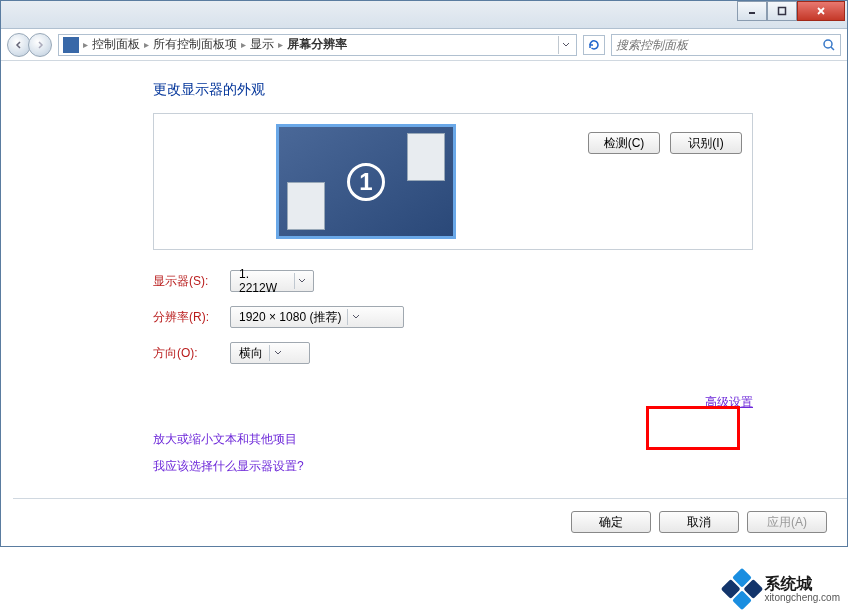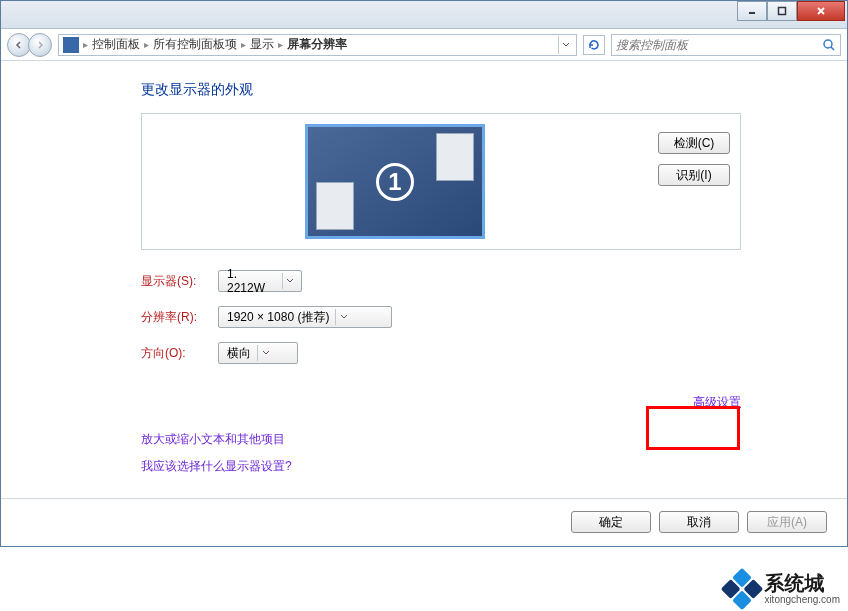--- a/index.html
+++ b/index.html
@@ -22,53 +22,53 @@
 .bc-sep { color: #888; font-size: 10px; }
 .bc-item { cursor: pointer; }
 .bc-bold { font-weight: bold; }
 .bc-tail { margin-left: auto; display: flex; align-items: center; gap: 4px; }
 .bc-drop { width: 14px; height: 18px; border-left: 1px solid #c0c8d0; display: flex; align-items: center; justify-content: center; cursor: pointer; }
 .bc-refresh { width: 22px; height: 20px; border: 1px solid #b0c0d0; display: flex; align-items: center; justify-content: center; cursor: pointer; }
 .search { width: 230px; height: 22px; border: 1px solid #b0c0d0; background: #fff; display: flex; align-items: center; padding: 0 4px; }
 .search input { border: none; outline: none; flex: 1; font-size: 12px; color: #c2410c; font-style: italic; background: transparent; }
 .search-icon { width: 14px; height: 14px; cursor: pointer; }
 
-.content { padding: 20px 0 0 0; overflow: auto; height: calc(100% - 60px); }
+.content { padding: 20px 0 0 12px; overflow: auto; height: calc(100% - 60px); }
 .section { width: 600px; margin-left: 140px; }
 .heading { color: #003399; font-size: 14px; margin-bottom: 14px; }
 
 .preview-box { border: 1px solid #c8d0d8; padding: 10px; display: flex; align-items: flex-start; gap: 20px; margin-bottom: 20px; }
 .monitor-preview { flex: 1; display: flex; justify-content: center; }
 .monitor { width: 180px; height: 115px; border: 3px solid #6aa8e8; background: linear-gradient(145deg,#4a6898,#2a4878); position: relative; cursor: pointer; }
 .monitor-thumb { position: absolute; width: 38px; height: 48px; background: #e8ecf0; border: 1px solid #98a8b8; }
 .monitor-thumb.t1 { right: 8px; top: 6px; }
 .monitor-thumb.t2 { left: 8px; bottom: 6px; }
 .monitor-num { position: absolute; top: 50%; left: 50%; transform: translate(-50%,-50%); width: 38px; height: 38px; border: 3px solid #fff; border-radius: 50%; color: #fff; font-size: 24px; font-weight: bold; display: flex; align-items: center; justify-content: center; }
-.preview-buttons { display: flex; flex-direction: column; gap: 10px; padding-top: 8px; }
+.preview-buttons { display: flex; gap: 10px; padding-top: 8px; }
 .btn { min-width: 72px; height: 22px; border: 1px solid #888; background: linear-gradient(#fdfdfd,#e8e8e8); border-radius: 3px; cursor: pointer; font-size: 12px; font-family: inherit; padding: 0 10px; }
 .btn.disabled { color: #999; cursor: default; }
 
 .form-row { display: flex; align-items: center; margin-bottom: 14px; gap: 12px; }
 .form-label { width: 65px; color: #b91c1c; }
 .select { height: 22px; border: 1px solid #a0a8b0; background: linear-gradient(#fdfdfd,#ececec); border-radius: 2px; display: flex; align-items: center; padding: 0 4px 0 8px; cursor: pointer; font-size: 12px; gap: 6px; }
 .select-arrow { width: 16px; height: 16px; border-left: 1px solid #c0c8d0; display: flex; align-items: center; justify-content: center; }
 
 .link-row { margin-top: 30px; }
 .link { color: #6d28d9; cursor: pointer; font-size: 12px; }
 .adv-link { text-align: right; margin-bottom: 20px; }
 .adv-link .link { text-decoration: underline; }
 .highlight-box { position: absolute; border: 3px solid #ff0000; width: 94px; height: 44px; left: 645px; top: 405px; pointer-events: none; }
 
 .footer { border-top: 1px solid #d0d8e0; padding: 12px 20px; display: flex; justify-content: flex-end; gap: 8px; margin-top: 23px; }
 
 .watermark { position: absolute; right: 8px; bottom: 6px; display: flex; align-items: center; gap: 6px; color: #1a1a1a; font-size: 14px; }
 .wm-logo { width: 32px; height: 32px; display: flex; flex-wrap: wrap; transform: rotate(45deg); }
 .wm-logo span { width: 14px; height: 14px; margin: 1px; border-radius: 2px; }
 .wm-txt { display: flex; flex-direction: column; line-height: 1.1; }
-.wm-main { font-weight: bold; font-size: 20px; }
+.wm-main { font-weight: bold; font-size: 16px; }
 .wm-sub { font-size: 10px; color: #555; }
 </style>
 </head>
 <body>
 
 <div class="window">
   <div class="titlebar">
     <div class="titlebar-buttons">
       <div class="tb-btn">
           <svg viewBox="0 0 10 10">

